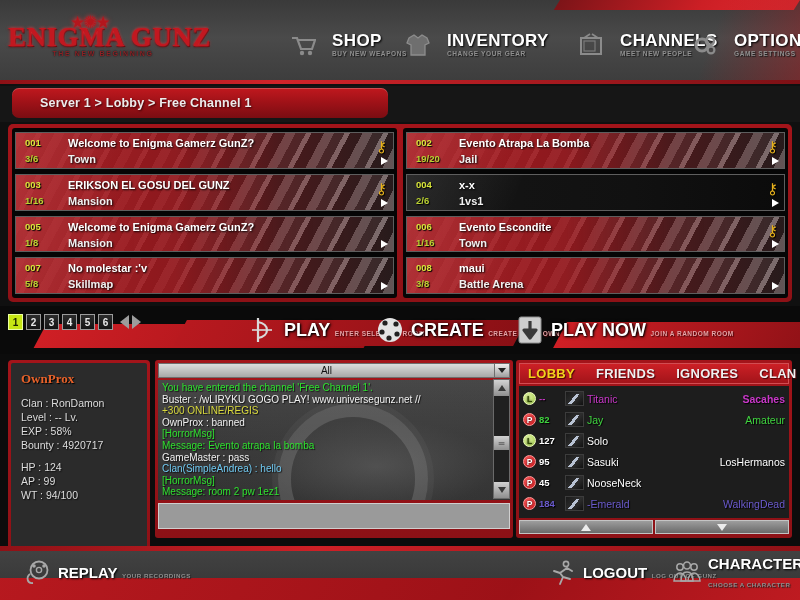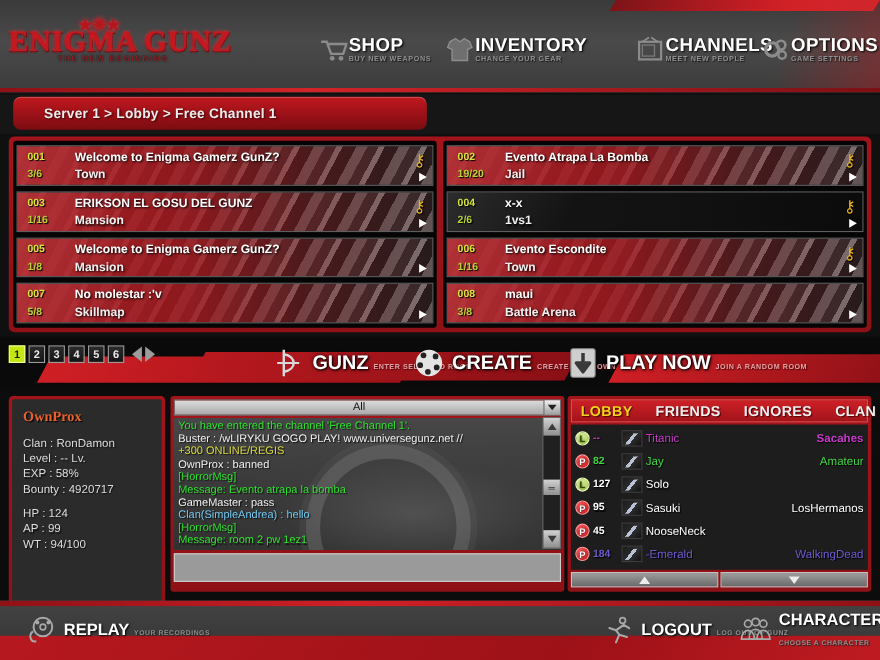--- a/index.html
+++ b/index.html
@@ -50,21 +50,21 @@
     text-shadow: 0 0 2px #000;
   }
   .logo-wings {
     position: absolute; left: 62px; top: -10px;
     font-size: 17px; color: #b4161d; letter-spacing: -2px;
     text-shadow: 0 0 4px #ff2a31;
   }
 
   .navbtn {
     position: absolute; top: 28px; height: 34px;
-    display: flex; align-items: center; gap: 1px;
+    display: flex; align-items: center; gap: 16px;
     cursor: pointer;
   }
   .navbtn .nav-icon { width: 26px; height: 24px; position: relative; flex: none; }
   .navbtn .nav-text { display: flex; flex-direction: column; justify-content: center; }
   .navbtn .nav-title {
     font-size: 17px; font-weight: bold; color: #ffffff; letter-spacing: .4px;
     line-height: 17px; text-shadow: 1px 1px 2px #000;
   }
   .navbtn .nav-desc {
     font-size: 6.5px; font-weight: bold; color: #8e8e8e; letter-spacing: .6px;
@@ -541,21 +541,21 @@
 
   <div class="actbtn" style="left:248px;">
     <span class="act-icon">
       <svg class="ico-svg" width="30" height="30" viewBox="0 0 30 30">
         <path d="M10 3 L10 27" stroke="#d9d9d9" stroke-width="2.2"></path>
         <path d="M10 7 C22 9, 22 21, 10 23" fill="none" stroke="#d9d9d9" stroke-width="2.2"></path>
         <path d="M4 15 L24 15" stroke="#d9d9d9" stroke-width="1.6"></path>
       </svg>
     </span>
     <span class="nav-text">
-      <span class="act-title">GUNZ</span>
+      <span class="act-title">PLAY</span>
       <span class="act-desc">ENTER SELECTED ROOM</span>
     </span>
   </div>
 
   <div class="actbtn" style="left:375px;">
     <span class="act-icon">
       <svg class="ico-svg" width="30" height="30" viewBox="0 0 30 30">
         <circle cx="15" cy="15" r="12" fill="#e4e4e4"></circle>
         <circle cx="10" cy="8" r="2.6" fill="#222"></circle>
         <circle cx="21" cy="9" r="2.6" fill="#222"></circle>

